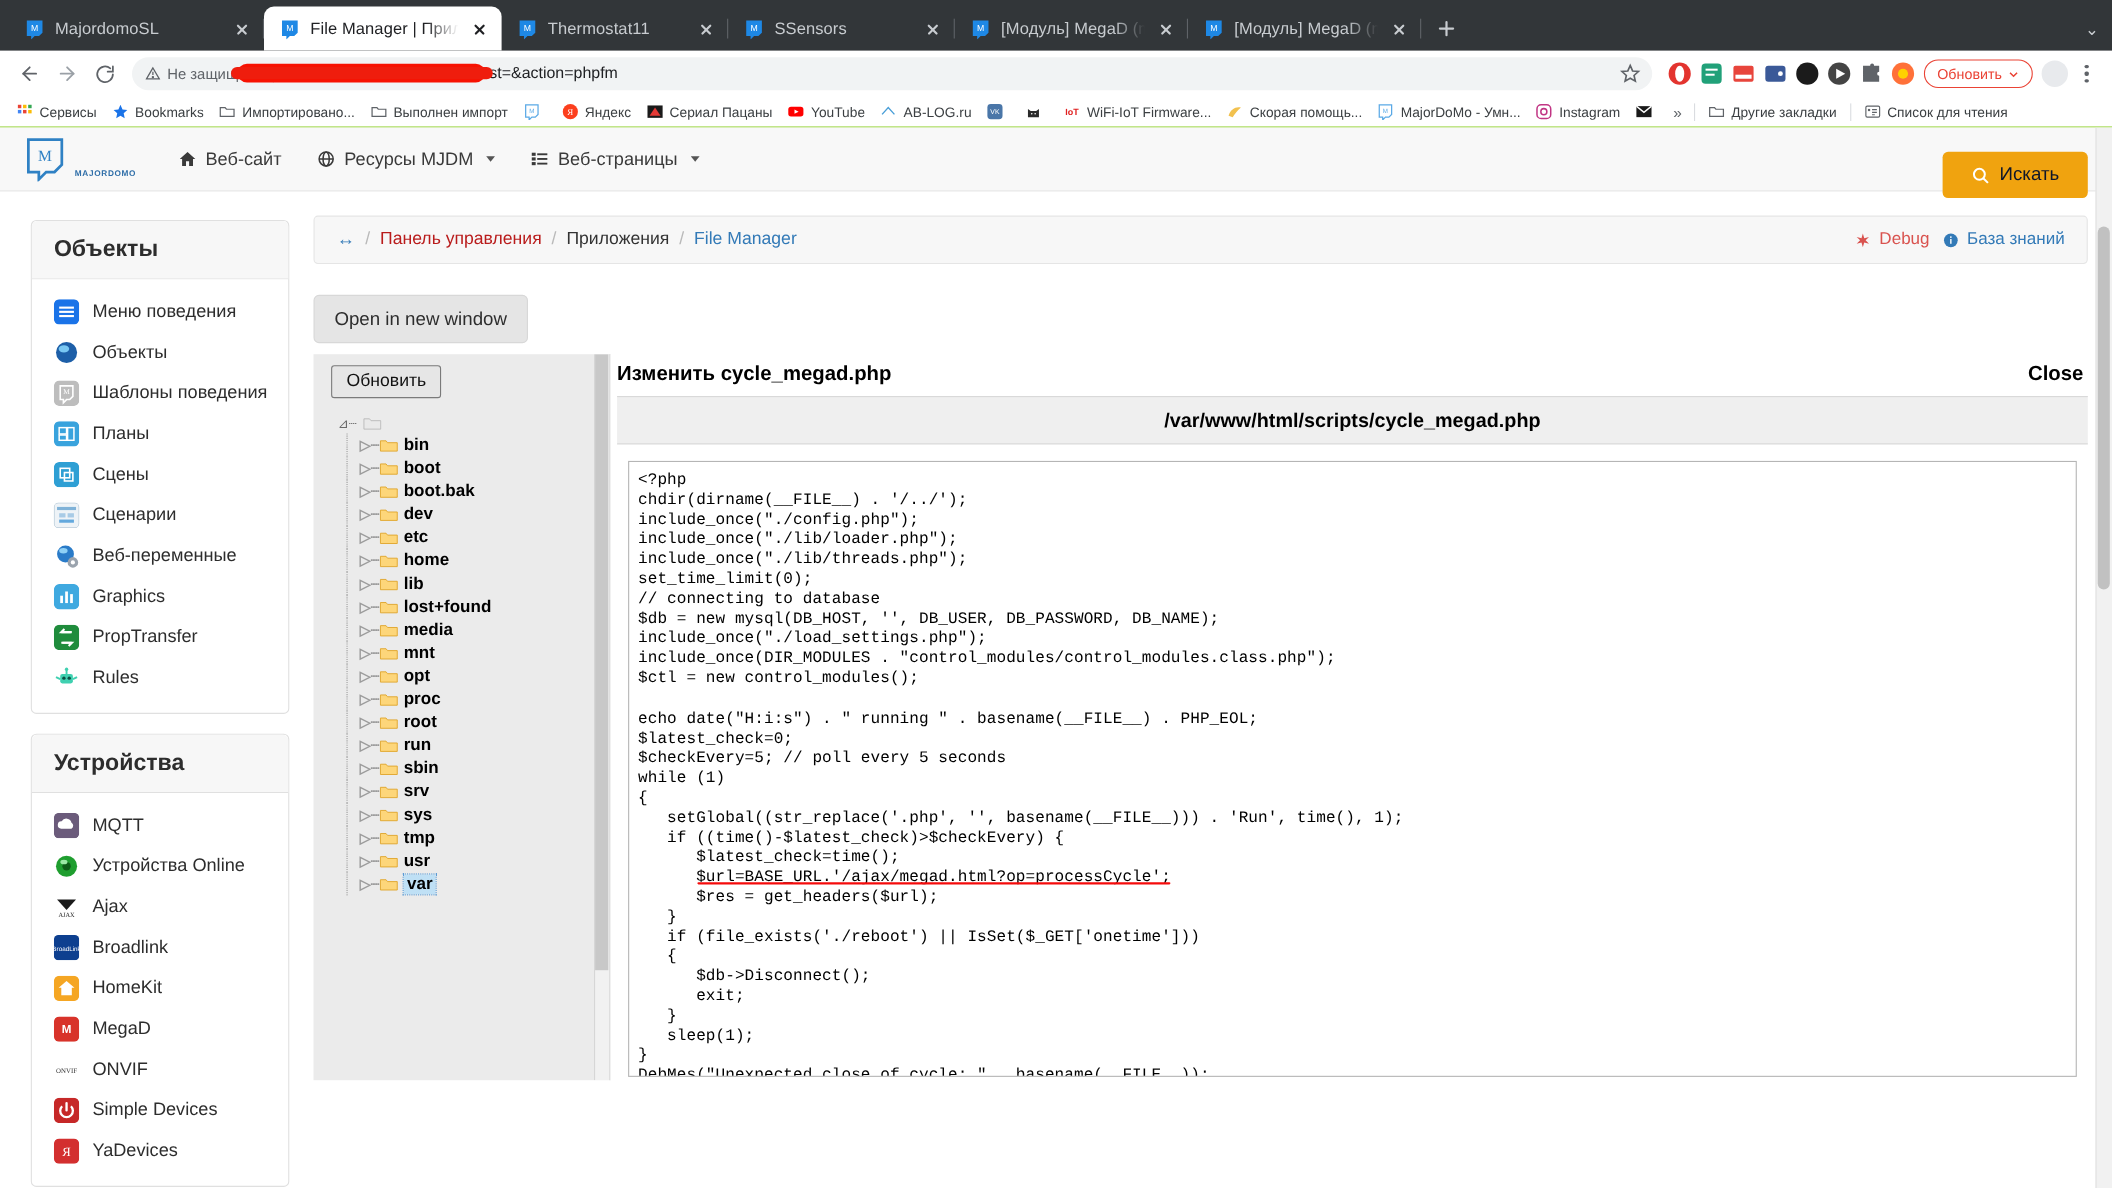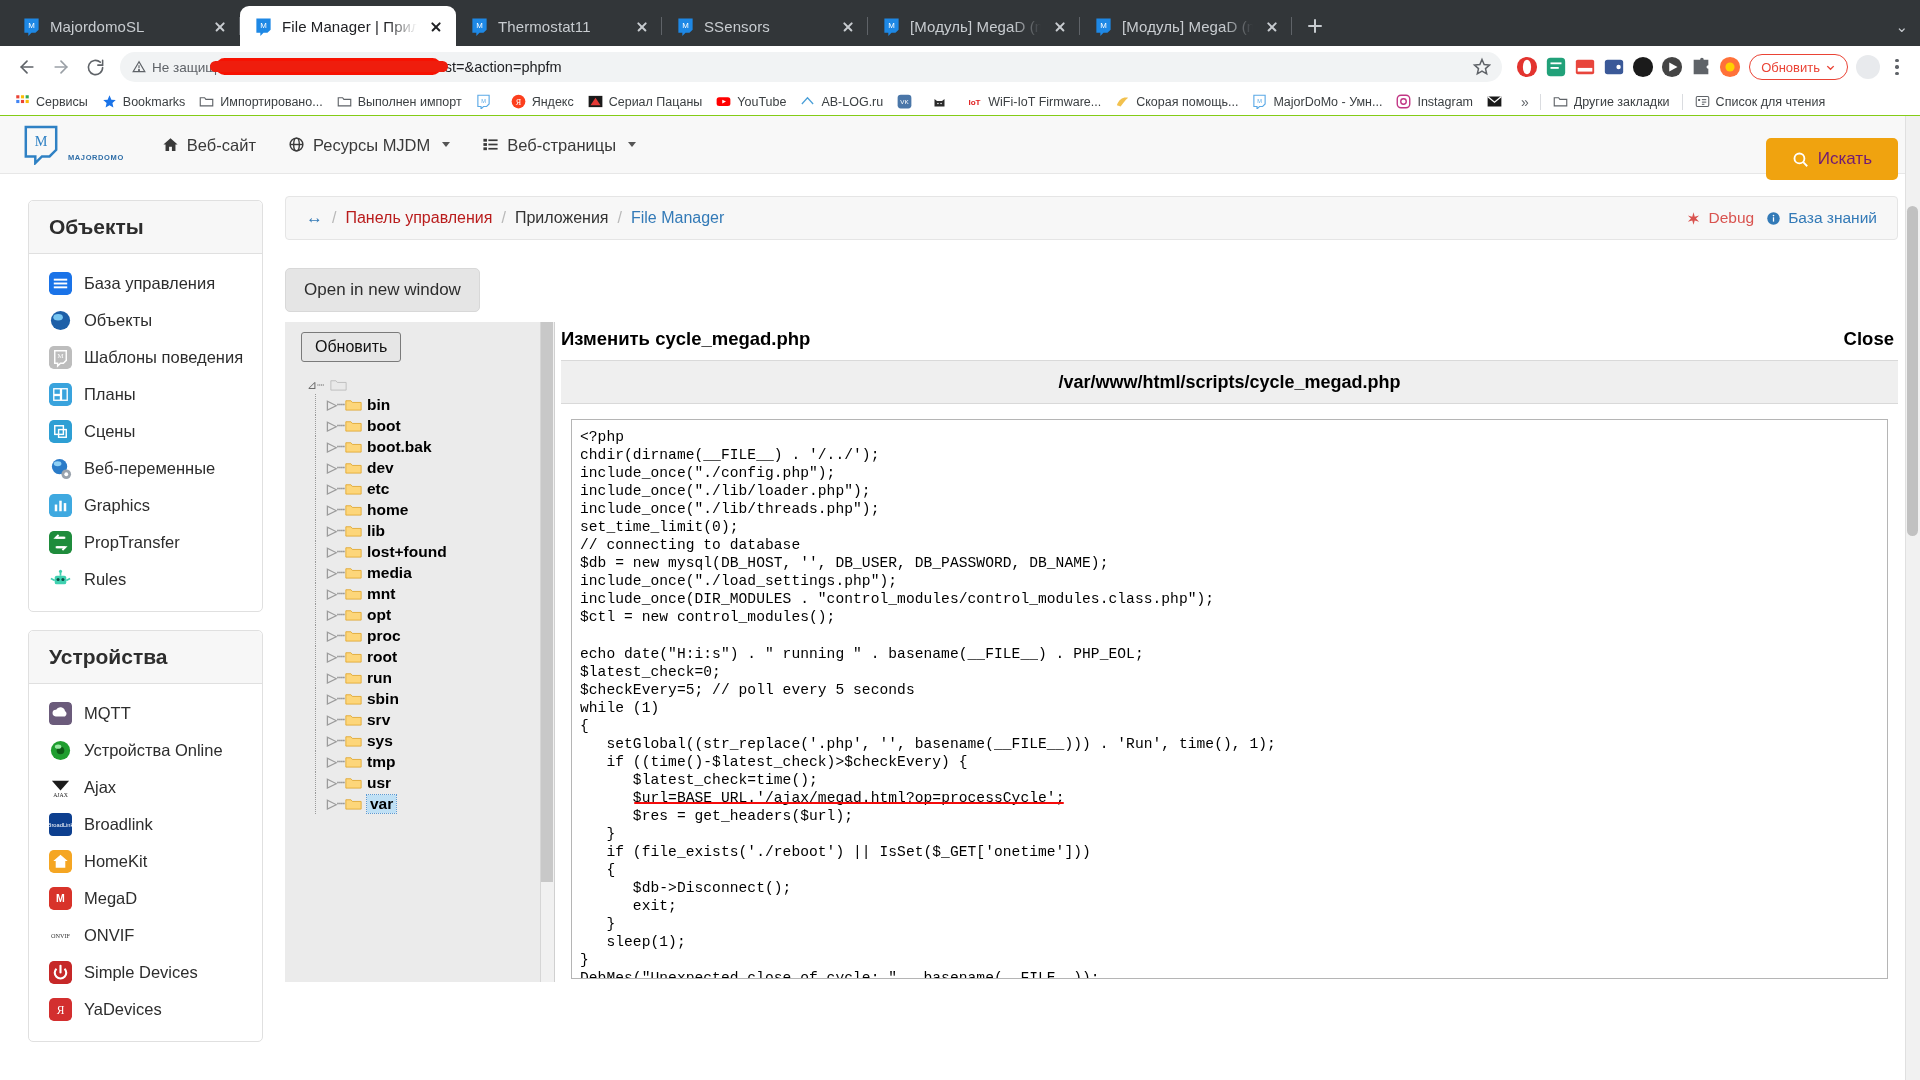--- a/index.html
+++ b/index.html
@@ -112,21 +112,21 @@
   }
   .mjd-logo { display:flex; align-items:center; gap:8px; margin-right:22px; }
   .mjd-logo-mark { width:38px; height:40px; display:block; }
   .mjd-logo-txt { font-size:7.5px; font-weight:bold; letter-spacing:0.6px; color:#2f6ea8; }
   .mjd-item {
     display:flex; align-items:center; gap:8px; font-size:16.5px; color:#3a3a3a;
     padding:0 16px; height:58px; line-height:58px; white-space:nowrap;
   }
   .mjd-item .caret { border-left:4.5px solid transparent; border-right:4.5px solid transparent; border-top:5px solid #555; margin-left:4px; }
   .mjd-search {
-    margin-left:auto; background:#f0a30f; color:#701a75; border-radius:5px;
+    margin-left:auto; background:#f0a30f; color:#0f172a; border-radius:5px;
     height:42px; display:flex; align-items:center; gap:9px; padding:0 26px;
     font-size:17px; font-weight:500;margin-top:29px;
   }
 
   .body-wrap { display:flex; height:calc(100% - 58px); }
 
   .sidebar { width:285px; flex:0 0 285px; padding:26px 22px 0 28px; }
   .panel { background:#fff; border:1px solid #e0e0e0; border-radius:5px; margin-bottom:18px; }
   .panel-head {
     background:#f7f7f7; border-bottom:1px solid #e0e0e0; border-radius:5px 5px 0 0;
@@ -562,21 +562,21 @@
         <div class="panel">
           <div class="panel-head">Объекты</div>
           <div class="panel-body">
             <div class="side-item">
               <svg class="side-ico" viewBox="0 0 24 24">
                   <rect width="24" height="24" rx="5" fill="#1a73e8"></rect>
                   <rect x="5" y="7" width="14" height="2" fill="#fff"></rect>
                   <rect x="5" y="11" width="14" height="2" fill="#fff"></rect>
                   <rect x="5" y="15" width="14" height="2" fill="#fff"></rect>
                 </svg>
-              <span>База управления</span>
+              <span>Меню поведения</span>
             </div>
             <div class="side-item">
               <svg class="side-ico" viewBox="0 0 24 24">
                   <circle cx="12" cy="12" r="10" fill="#1d5fa8"></circle>
                   <ellipse cx="9.5" cy="8.5" rx="5" ry="3.4" fill="#79c7f2"></ellipse>
                 </svg>
               <span>Объекты</span>
             </div>
             <div class="side-item">
               <svg class="side-ico" viewBox="0 0 24 24">
@@ -595,20 +595,30 @@
                 </svg>
               <span>Планы</span>
             </div>
             <div class="side-item">
               <svg class="side-ico" viewBox="0 0 24 24">
                   <rect width="24" height="24" rx="5" fill="#2e9fd4"></rect>
                   <rect x="6" y="6" width="9" height="9" fill="none" stroke="#fff" stroke-width="1.5"></rect>
                   <rect x="10" y="10" width="8" height="8" fill="none" stroke="#fff" stroke-width="1.5"></rect>
                 </svg>
               <span>Сцены</span>
+            </div>
+            <div class="side-item">
+              <svg class="side-ico" viewBox="0 0 24 24">
+                  <rect width="24" height="24" rx="4" fill="#eef3f7" stroke="#9fb8cc"></rect>
+                  <rect x="3" y="4" width="18" height="3" fill="#7fb2d8"></rect>
+                  <rect x="5" y="10" width="6" height="4" fill="#a8cbe6"></rect>
+                  <rect x="13" y="10" width="6" height="4" fill="#a8cbe6"></rect>
+                  <rect x="5" y="16" width="14" height="3" fill="#63a8dd"></rect>
+                </svg>
+              <span>Сценарии</span>
             </div>
             <div class="side-item">
               <svg class="side-ico" viewBox="0 0 24 24">
                   <circle cx="11" cy="10" r="8" fill="#2a7bc8"></circle>
                   <ellipse cx="9" cy="7" rx="4" ry="2.6" fill="#8fd0f5"></ellipse>
                   <circle cx="18" cy="18" r="5" fill="#9aa3ad"></circle>
                   <circle cx="18" cy="18" r="2" fill="#fff"></circle>
                 </svg>
               <span>Веб-переменные</span>
             </div>

